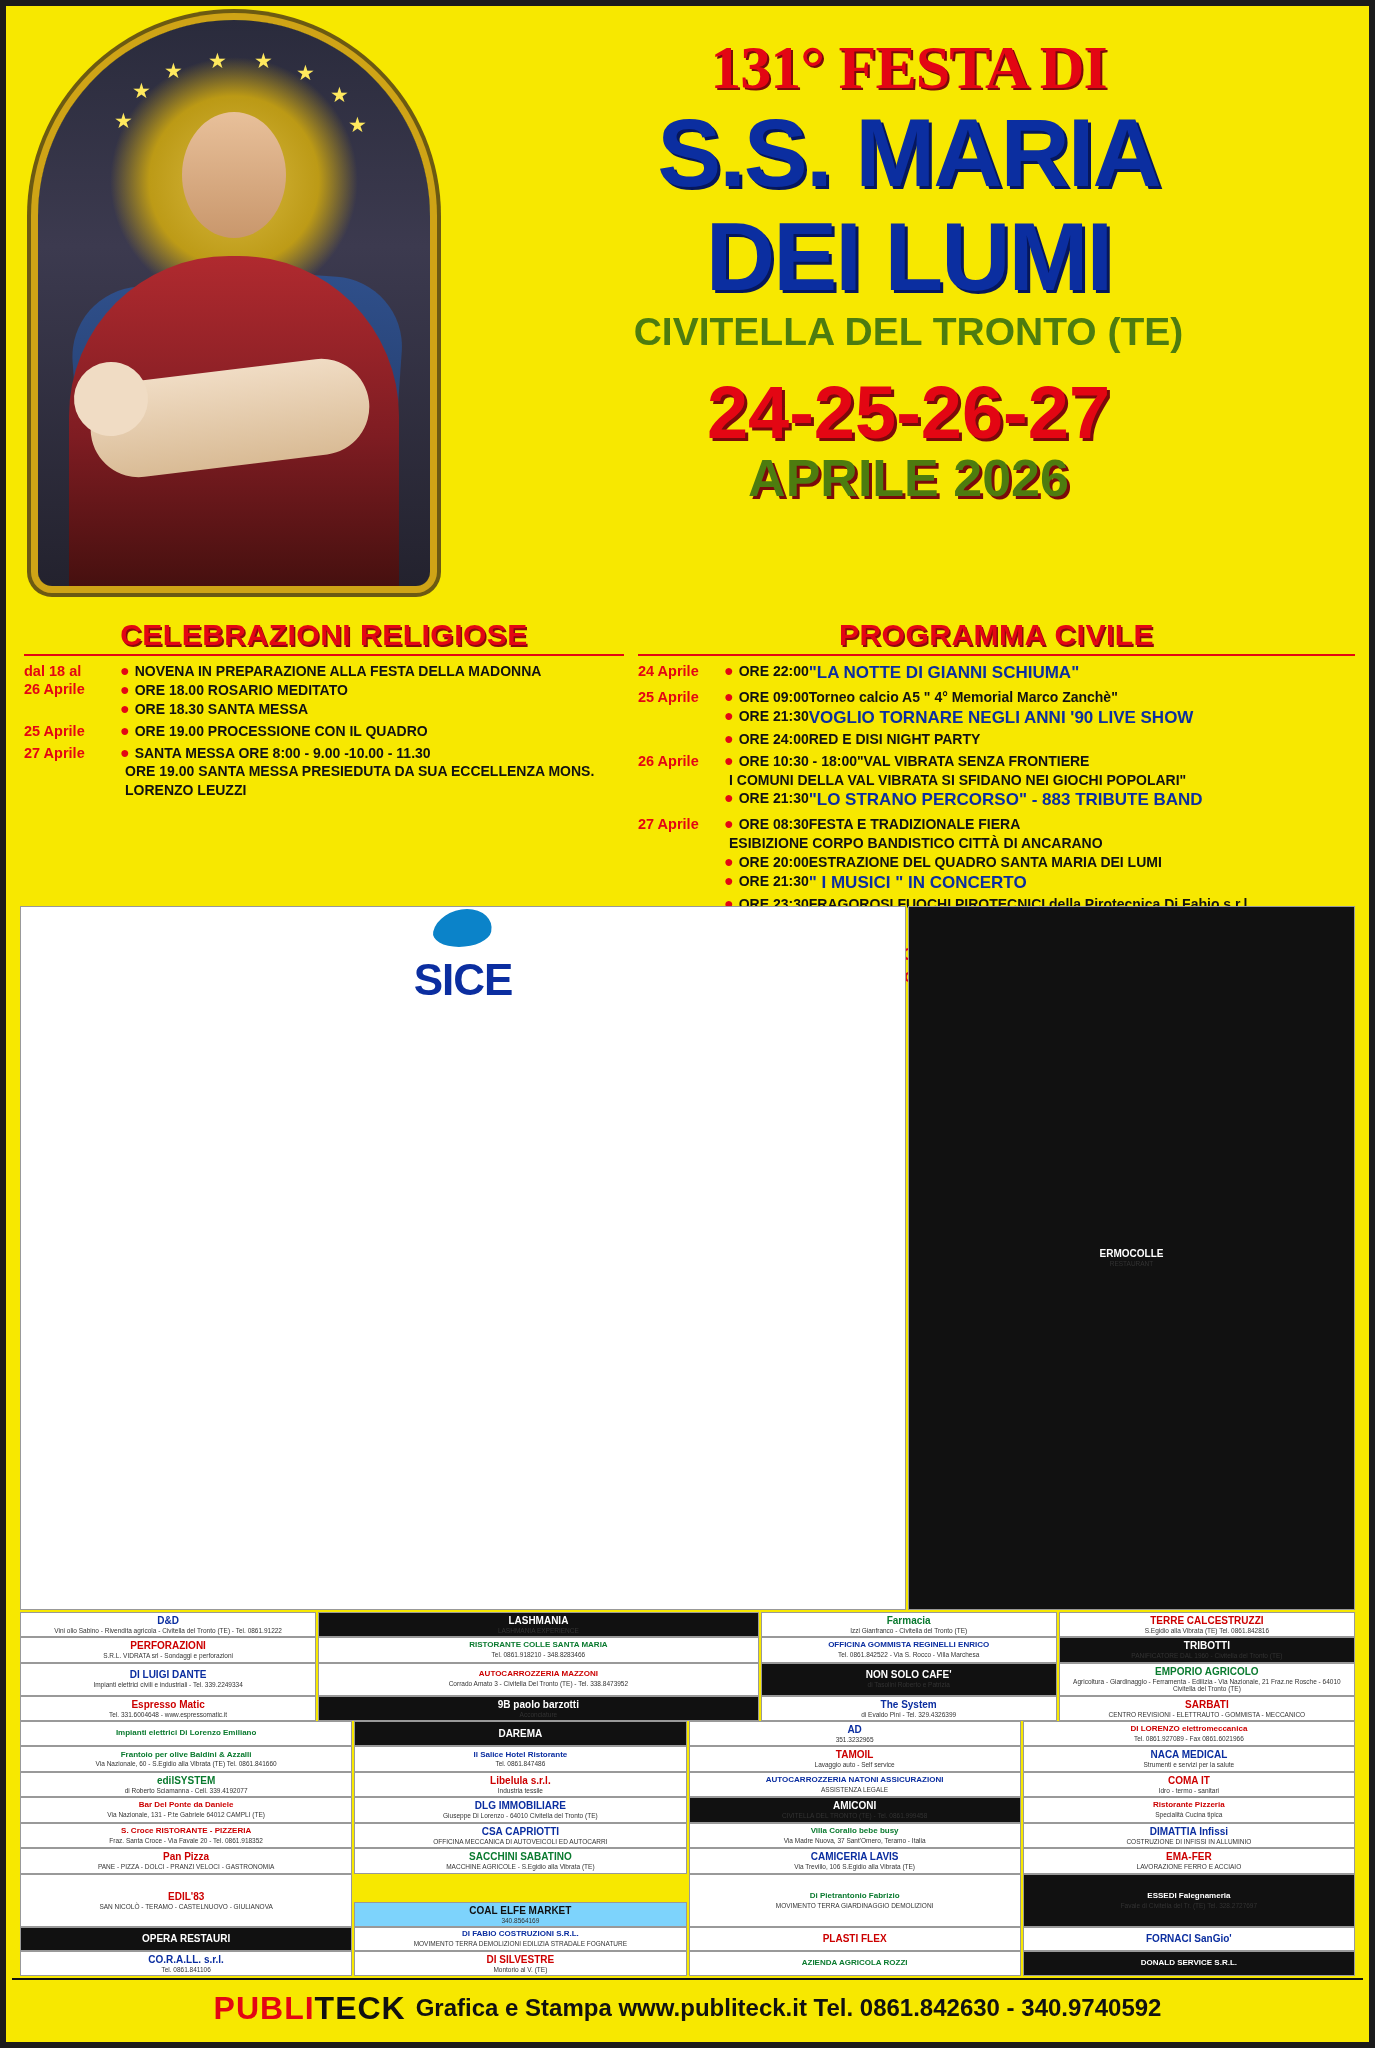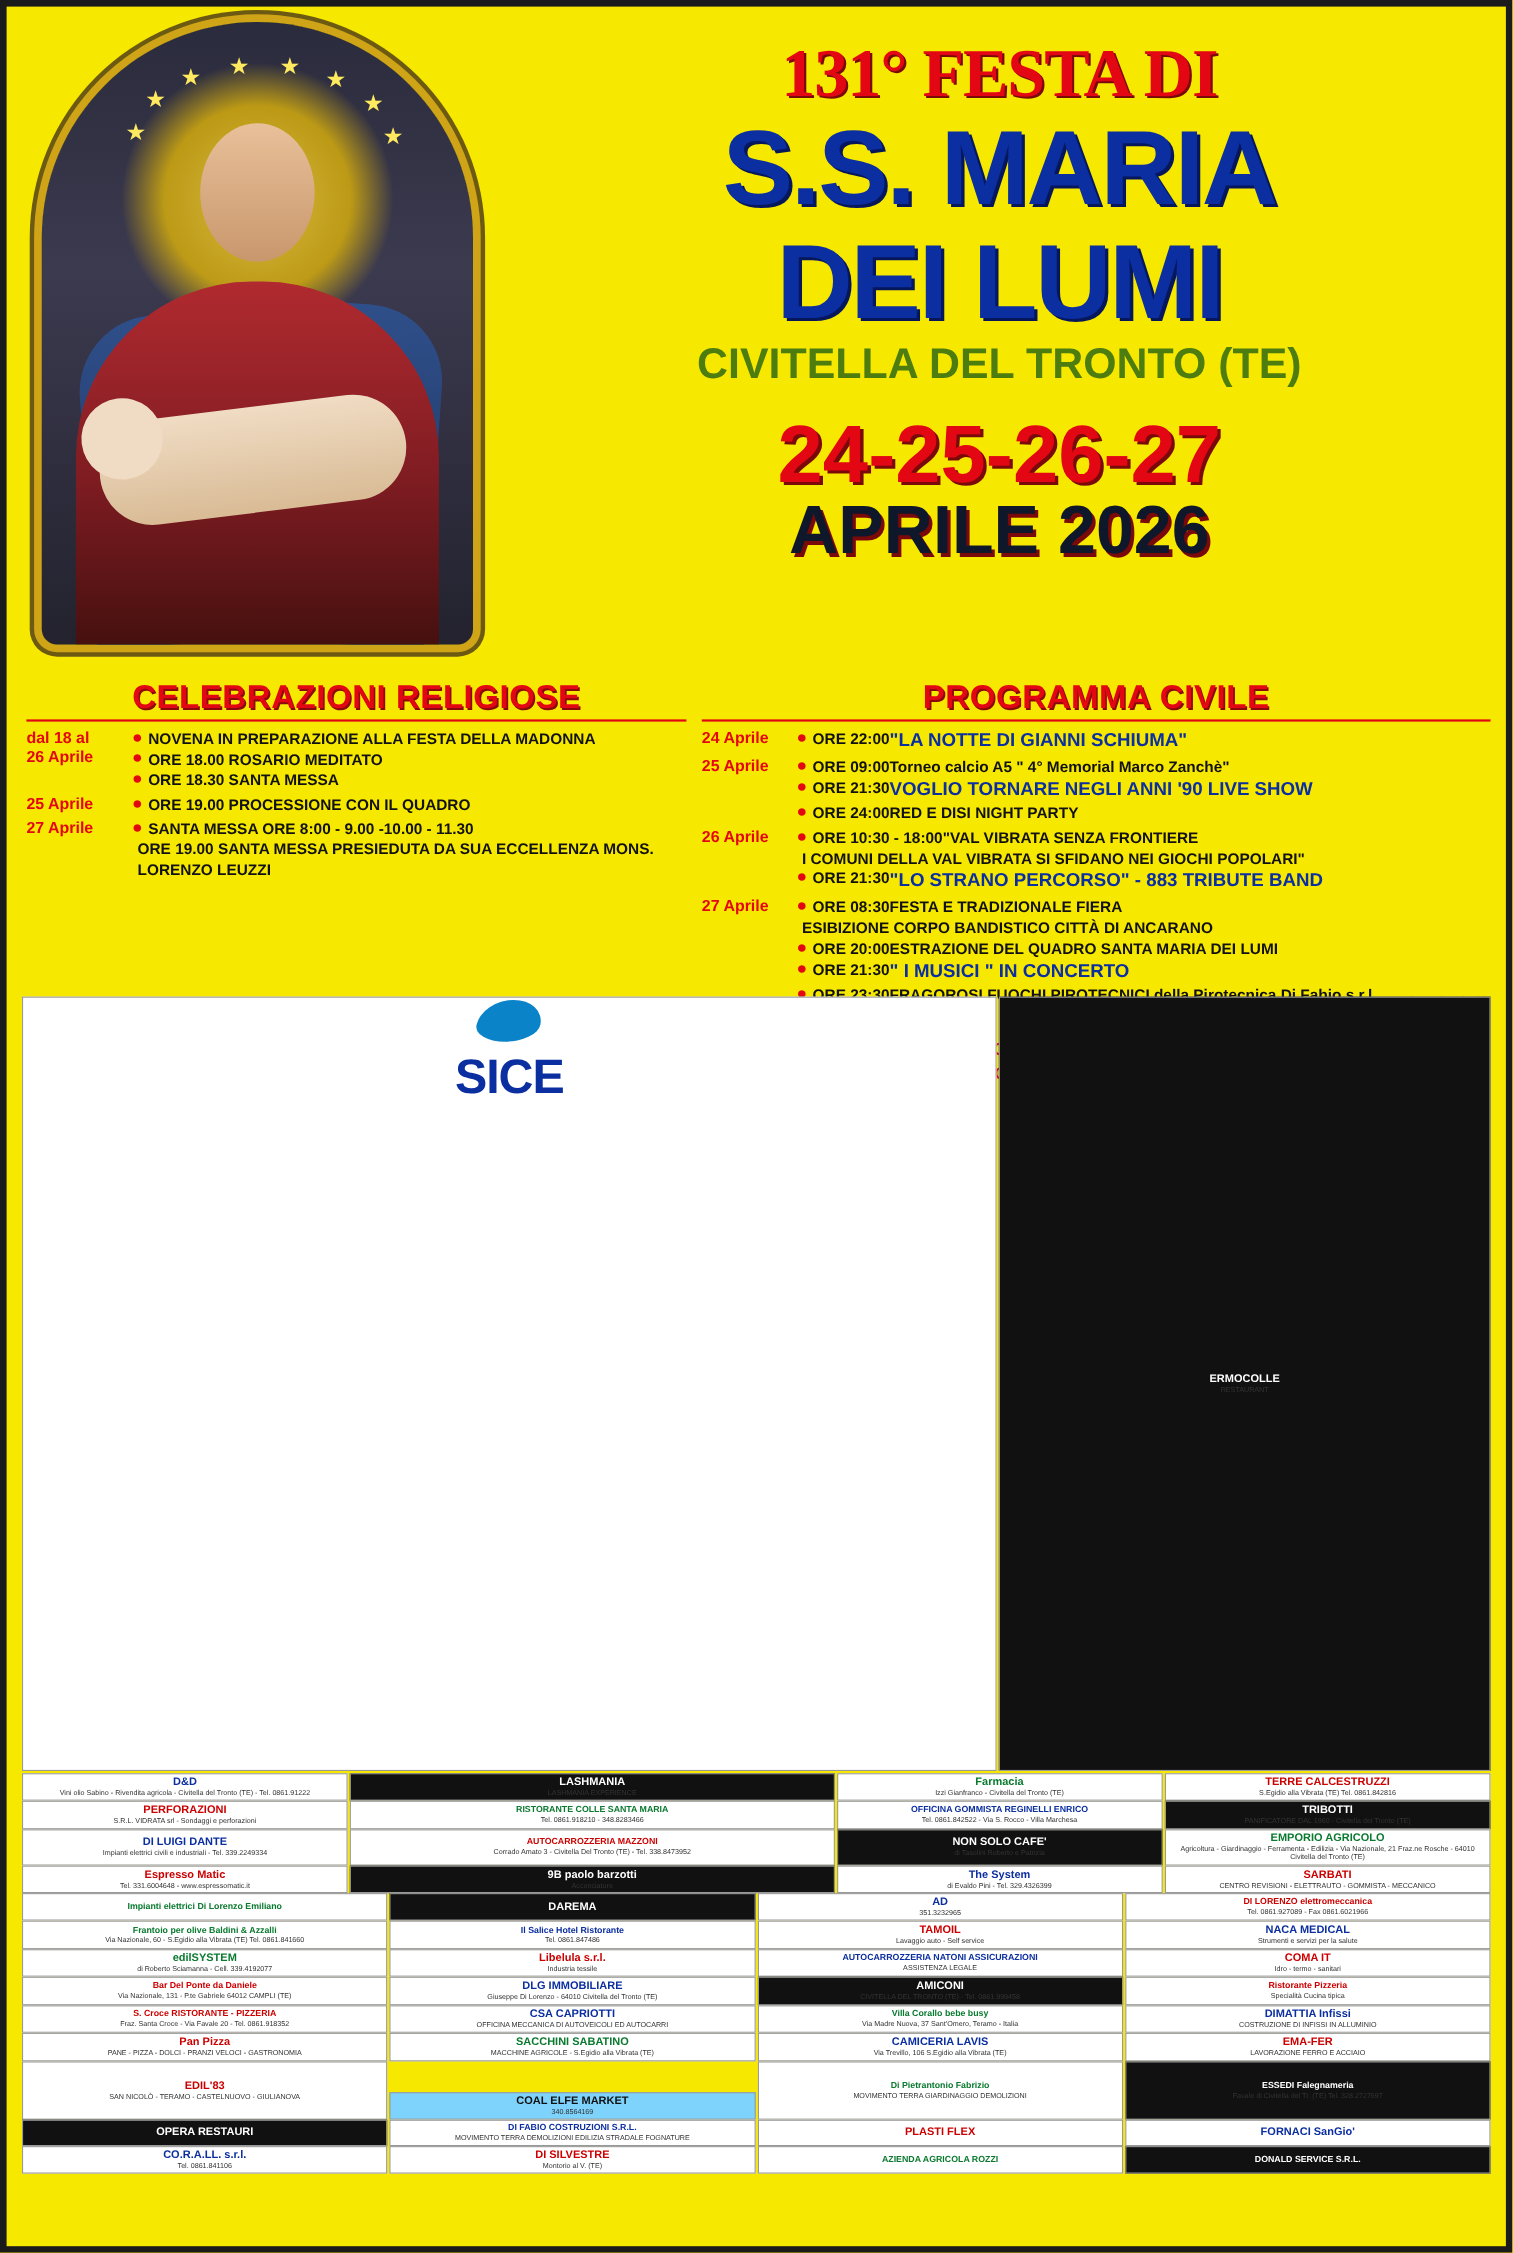--- a/index.html
+++ b/index.html
@@ -119,23 +119,23 @@
   }
   .tdates{
     color:#e30613;
     font-weight:bold;
     font-size:74px;
     line-height:1.05;
     margin-top:20px;
     text-shadow:3px 3px 0 #7a0a0a;
   }
   .tmonth{
-    color:#0f172a;
-    font-weight:bold;
-    font-size:62px;
+    color:#4d7c0f;
+    font-weight:bold;
+    font-size:52px;
     line-height:1;
     text-shadow:3px 3px 0 #7a0a0a;
   }
   
   .programs{
     display:flex;
     padding:4px 14px 0 18px;
     gap:14px;
   }
   .col-rel{flex:0 0 600px;}
@@ -680,14 +680,18 @@
           <div class="ad green wide2">
             <div class="nm sm">AZIENDA AGRICOLA ROZZI</div>
           </div>
           <div class="ad dark wide2">
             <div class="nm sm">DONALD SERVICE S.R.L.</div>
           </div>
         </div>
       </div>
   </div>
 
+  <div class="footer">
+    <div class="publ1"><span>PUBLI</span><span style="color:#111">TECK</span></div>
+    <div class="publ2">Grafica e Stampa www.publiteck.it Tel. 0861.842630 - 340.9740592</div>
+  </div>
 
 </div>
 
 </body></html>

